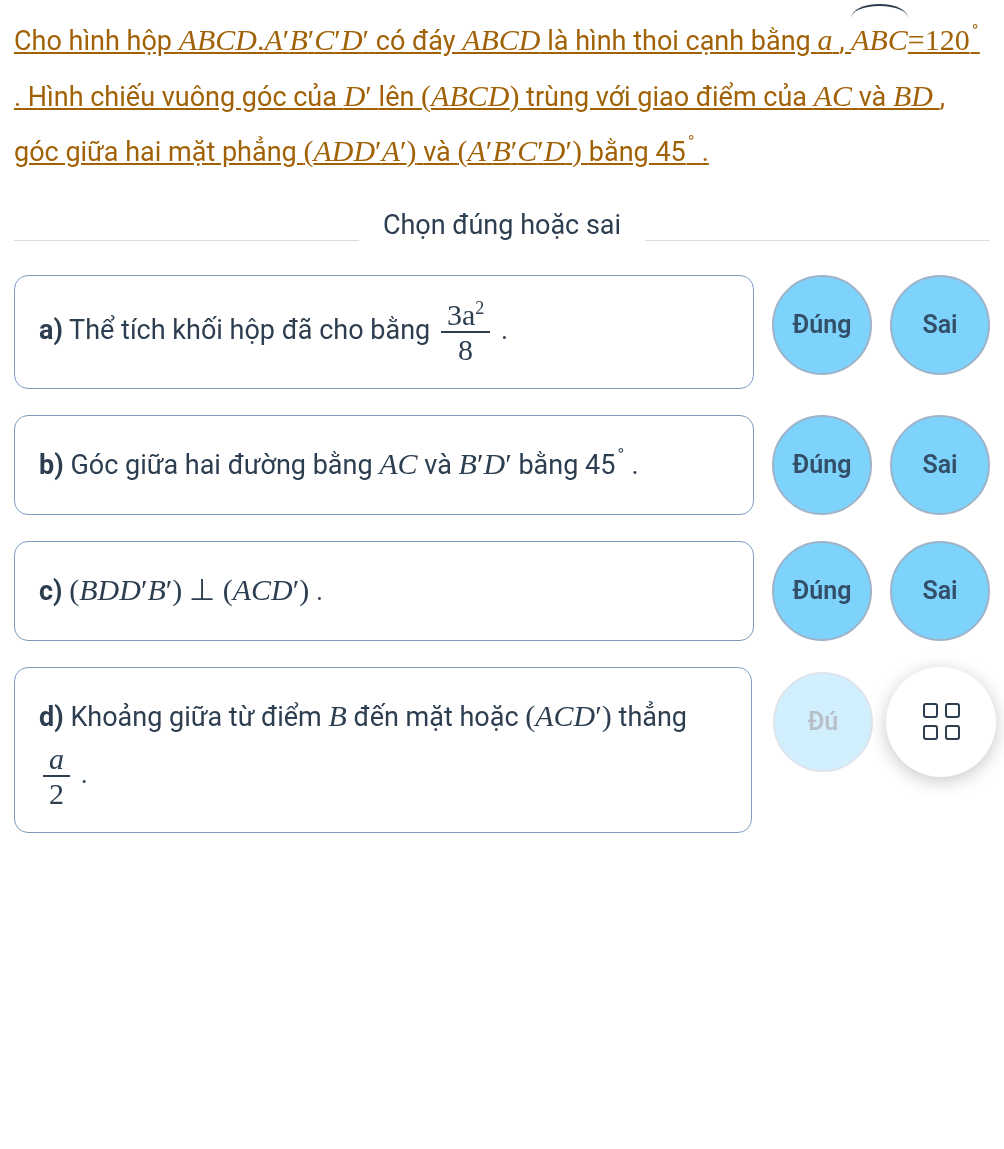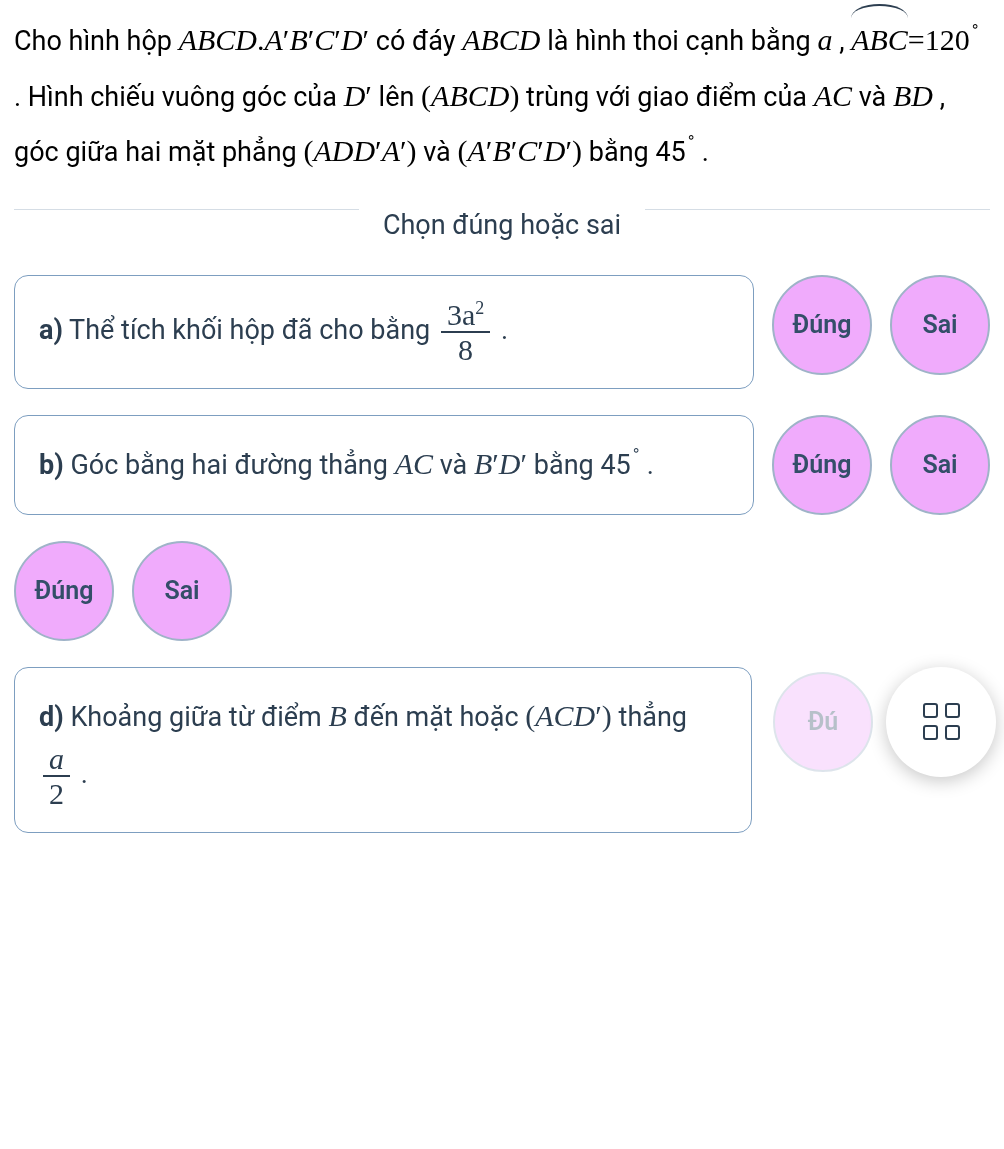--- a/index.html
+++ b/index.html
@@ -6,41 +6,42 @@
     body {
       font-family: -apple-system, BlinkMacSystemFont, "Segoe UI", Roboto, Arial, sans-serif;
       background: #fff;
       padding: 12px 14px;
       color: #2c3e50;
       width: 1004px;
     }
     .prompt {
       font-size: 27px;
       line-height: 1.85;
-      color: #000000;
+      color: #a16207;
       margin-bottom: 30px;
+      text-decoration: underline;
     }
     .math-it { font-family: "Times New Roman", serif; font-style: italic; font-size: 30px; }
     .math-up { font-family: "Times New Roman", serif; font-style: normal; font-size: 30px; }
     .prime { font-family: "Times New Roman", serif; font-style: normal; }
     .sup { font-size: 0.6em; vertical-align: super; }
     .deg { font-size: 0.55em; vertical-align: super; position: relative; top: -0.6em; left: 0.05em; }
     .arc-wrap { position: relative; display: inline-block; }
     .arc {
       position: absolute;
       top: -8px;
       left: 0;
       right: 0;
       height: 14px;
       border-top: 2px solid #2c3e50;
       border-radius: 50% 50% 0 0 / 100% 100% 0 0;
     }
     .divider-row {
       display: flex;
-      align-items: flex-start;
+      align-items: flex-end;
       margin: 30px 0 34px 0;
     }
     .divider-line {
       flex: 1;
       height: 1px;
       background: #d5dde5;
     }
     .divider-text {
       font-size: 27px;
       color: #2c3e50;
@@ -63,21 +64,21 @@
       min-height: 90px;
       display: flex;
       align-items: center;
     }
     .question-box .content { width: 100%; }
     .answer-btn {
       width: 100px;
       height: 100px;
       border-radius: 50%;
       border: 2px solid #9fb3c8;
-      background: #f0abfc;
+      background: #7dd3fc;
       font-size: 25px;
       font-weight: 600;
       color: #334e68;
       display: flex;
       align-items: center;
       justify-content: center;
       cursor: pointer;
       flex-shrink: 0;
     }
     .frac {
@@ -188,33 +189,42 @@
     </div>
   </div>
   <div class="answer-btn">Đúng</div>
   <div class="answer-btn">Sai</div>
 </div>
 
 <div class="question-row">
   <div class="question-box">
     <div class="content">
       <span class="bold-label">b)</span>
-      <span> Góc bằng hai đường thẳng </span>
+      <span> Góc giữa hai đường bằng </span>
       <span class="math-it">AC</span>
       <span> và </span>
       <span class="math-it">B<span class="prime">′</span>D<span class="prime">′</span></span>
       <span> bằng 45</span><span class="deg">∘</span>
       <span> .</span>
     </div>
   </div>
   <div class="answer-btn">Đúng</div>
   <div class="answer-btn">Sai</div>
 </div>
 
 <div class="question-row">
+  <div class="question-box">
+    <div class="content">
+      <span class="bold-label">c)</span>
+      <span class="math-up"> (<span class="math-it">BDD<span class="prime">′</span>B<span class="prime">′</span></span>)</span>
+      <span class="perp"> ⊥ </span>
+      <span class="math-up">(<span class="math-it">ACD<span class="prime">′</span></span>)</span>
+      <span> .</span>
+    </div>
+  </div>
   <div class="answer-btn">Đúng</div>
   <div class="answer-btn">Sai</div>
 </div>
 
 <div class="question-row">
   <div class="question-box">
     <div class="content">
       <span class="bold-label">d)</span>
       <span> Khoảng giữa từ điểm </span>
       <span class="math-it">B</span>

